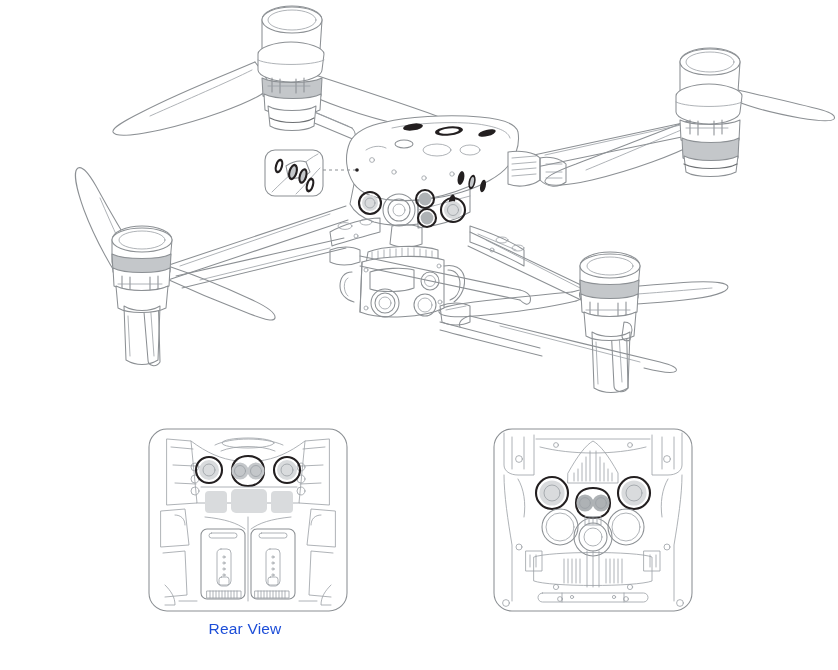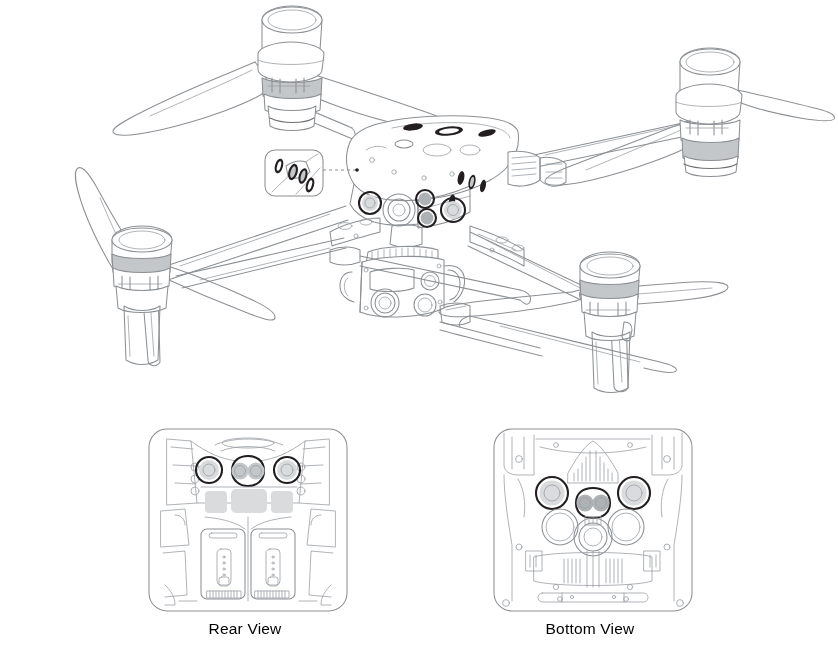--- a/index.html
+++ b/index.html
@@ -18,21 +18,21 @@
   .figure-root {
     position: absolute;
     left: 0; top: 0;
     width: 838px;
     height: 670px;
   }
   .view-label {
     position: absolute;
     font-family: "Liberation Sans", sans-serif;
     font-size: 15.5px;
-    color: #000000;
+    color: #1d4ed8;
     letter-spacing: 0.2px;
     text-align: center;
     white-space: nowrap;
   }
   .label-rear  { left: 150px; top: 620px; width: 190px; }
   .label-bottom{ left: 495px; top: 620px; width: 190px; }
   svg { display: block; }
   .ln   { fill: none; stroke: #8c9094; stroke-width: 1.05; stroke-linecap: round; stroke-linejoin: round; }
   .ln-t { fill: none; stroke: #9aa0a4; stroke-width: 0.8;  stroke-linecap: round; stroke-linejoin: round; }
   .ln-d { fill: none; stroke: #6d7073; stroke-width: 1.2;  stroke-linecap: round; stroke-linejoin: round; }
@@ -483,15 +483,14 @@
 
     <g>
       <rect class="ln-t" x="48" y="168" width="110" height="9" rx="4.5"></rect>
       <path class="ln-t" d="M72,168 L72,177 M134,168 L134,177"></path>
       <circle class="ln-t" cx="82" cy="172" r="1.6"></circle>
       <circle class="ln-t" cx="124" cy="172" r="1.6"></circle>
     </g>
   </svg>
 
   <div class="view-label label-rear">Rear View</div>
-  <div class="view-label label-bottom">Bottom View</div>
 
 </div>
 
 </body></html>

